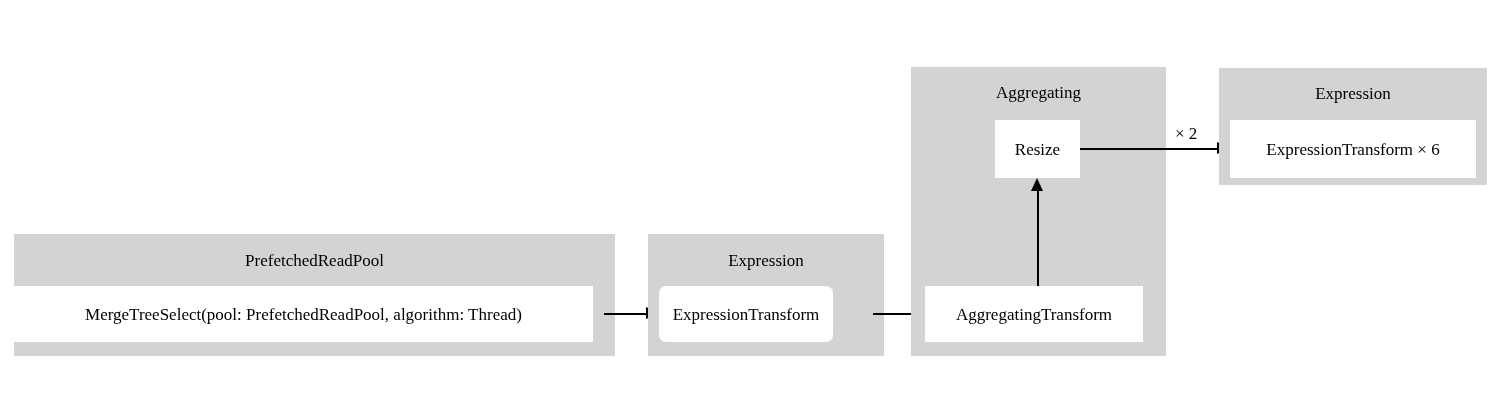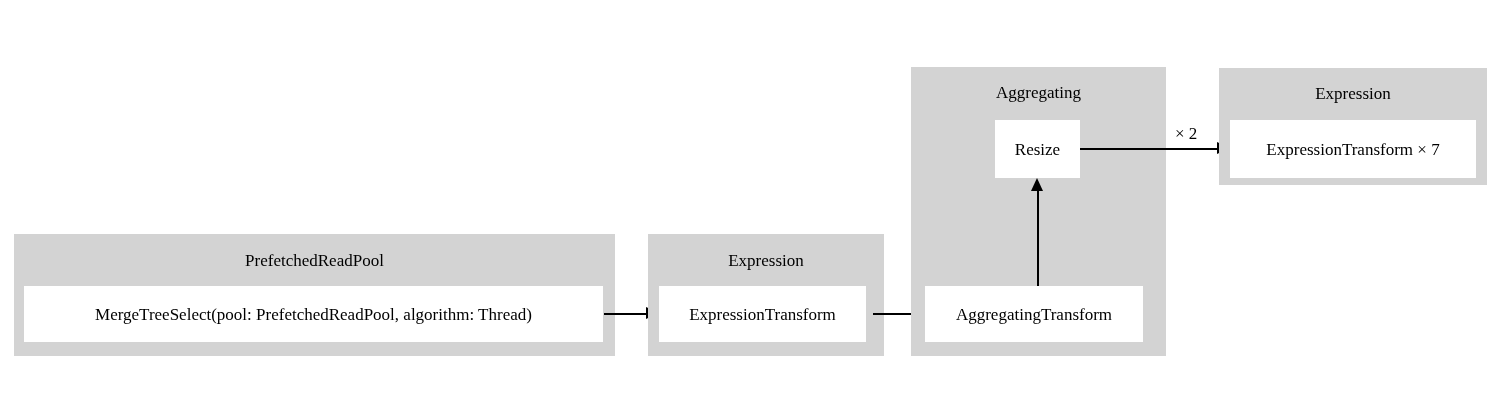--- a/index.html
+++ b/index.html
@@ -80,31 +80,31 @@
   }
 </style>
 </head>
 <body>
 
 <div id="canvas">
 
   <div class="cluster" style="left:14px; top:234px; width:601px; height:122px;">
     <div class="cluster-title" style="top:18px;">PrefetchedReadPool</div>
   </div>
-  <div class="node" style="left:24px; top:286px; width:579px; height:56px;">
+  <div class="node" style="left:14px; top:286px; width:579px; height:56px;">
     <span class="node-label">MergeTreeSelect(pool: PrefetchedReadPool, algorithm: Thread)</span>
   </div>
 
   <div class="edge-line-h" style="left:604px; top:313px; width:42px;"></div>
   <div class="arrowhead-r" style="left:646px; top:307px;"></div>
 
   <div class="cluster" style="left:648px; top:234px; width:236px; height:122px;">
     <div class="cluster-title" style="top:18px;">Expression</div>
   </div>
-  <div class="node" style="left:659px; top:286px; width:207px; height:56px;">
+  <div class="node" style="left:659px; top:286px; width:174px; height:56px;border-radius:7px;">
     <span class="node-label">ExpressionTransform</span>
   </div>
 
   <div class="edge-line-h" style="left:873px; top:313px; width:39px;"></div>
   <div class="arrowhead-r" style="left:912px; top:307px;"></div>
 
   <div class="cluster" style="left:911px; top:67px; width:255px; height:289px;">
     <div class="cluster-title" style="top:17px;">Aggregating</div>
   </div>
   <div class="node" style="left:995px; top:120px; width:85px; height:58px;">
@@ -118,16 +118,16 @@
   <div class="arrowhead-u" style="left:1031px; top:178px;"></div>
 
   <div class="edge-line-h" style="left:1080px; top:148px; width:137px;"></div>
   <div class="arrowhead-r" style="left:1217px; top:142px;"></div>
   <div class="edge-label" style="left:1175px; top:125px;">× 2</div>
 
   <div class="cluster" style="left:1219px; top:68px; width:268px; height:117px;">
     <div class="cluster-title" style="top:17px;">Expression</div>
   </div>
   <div class="node" style="left:1230px; top:120px; width:246px; height:58px;">
-    <span class="node-label">ExpressionTransform × 7</span>
+    <span class="node-label">ExpressionTransform × 6</span>
   </div>
 
 </div>
 
 </body></html>

